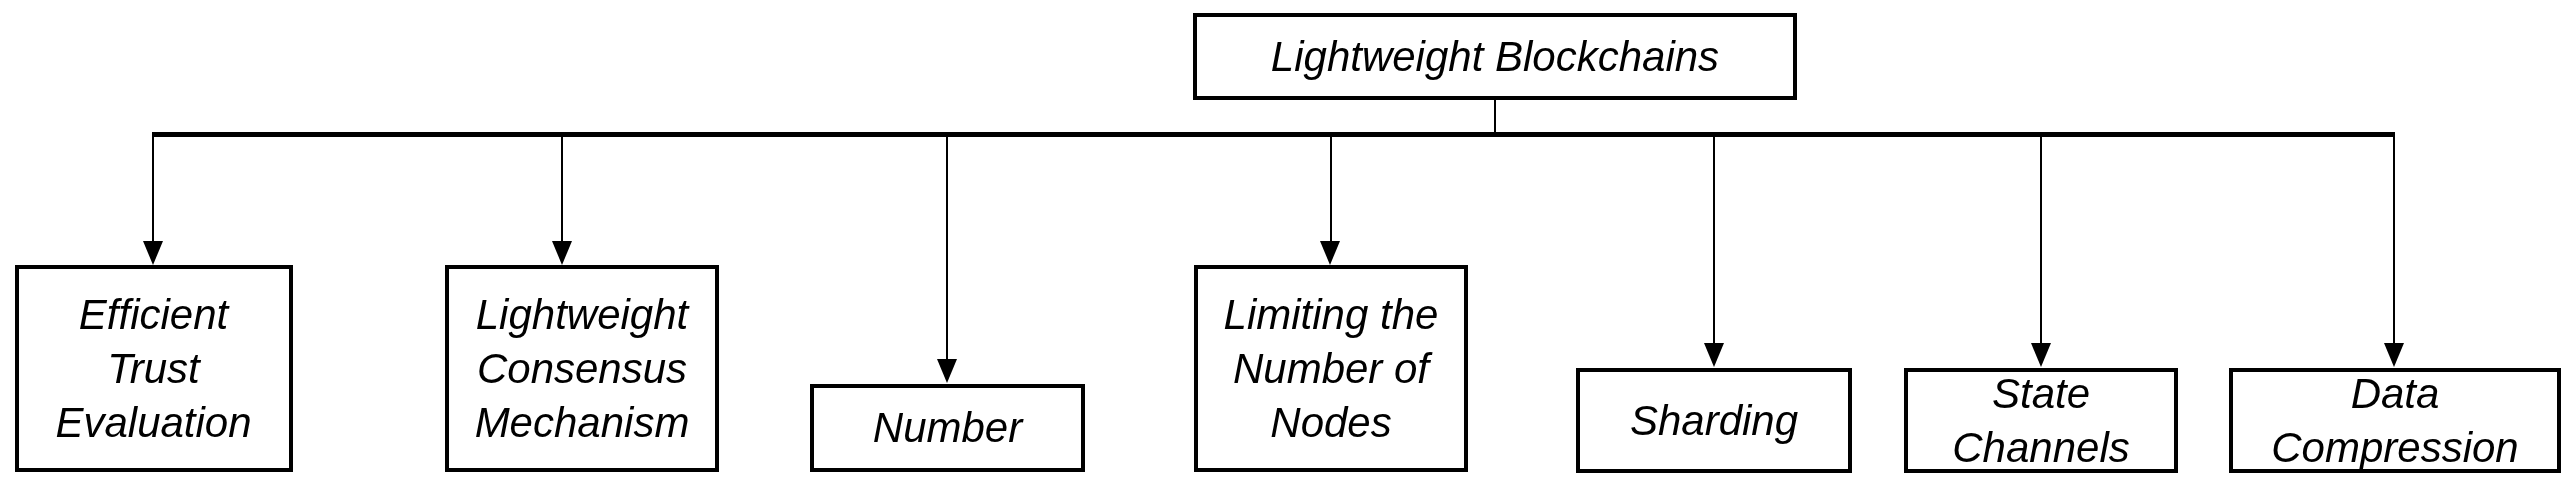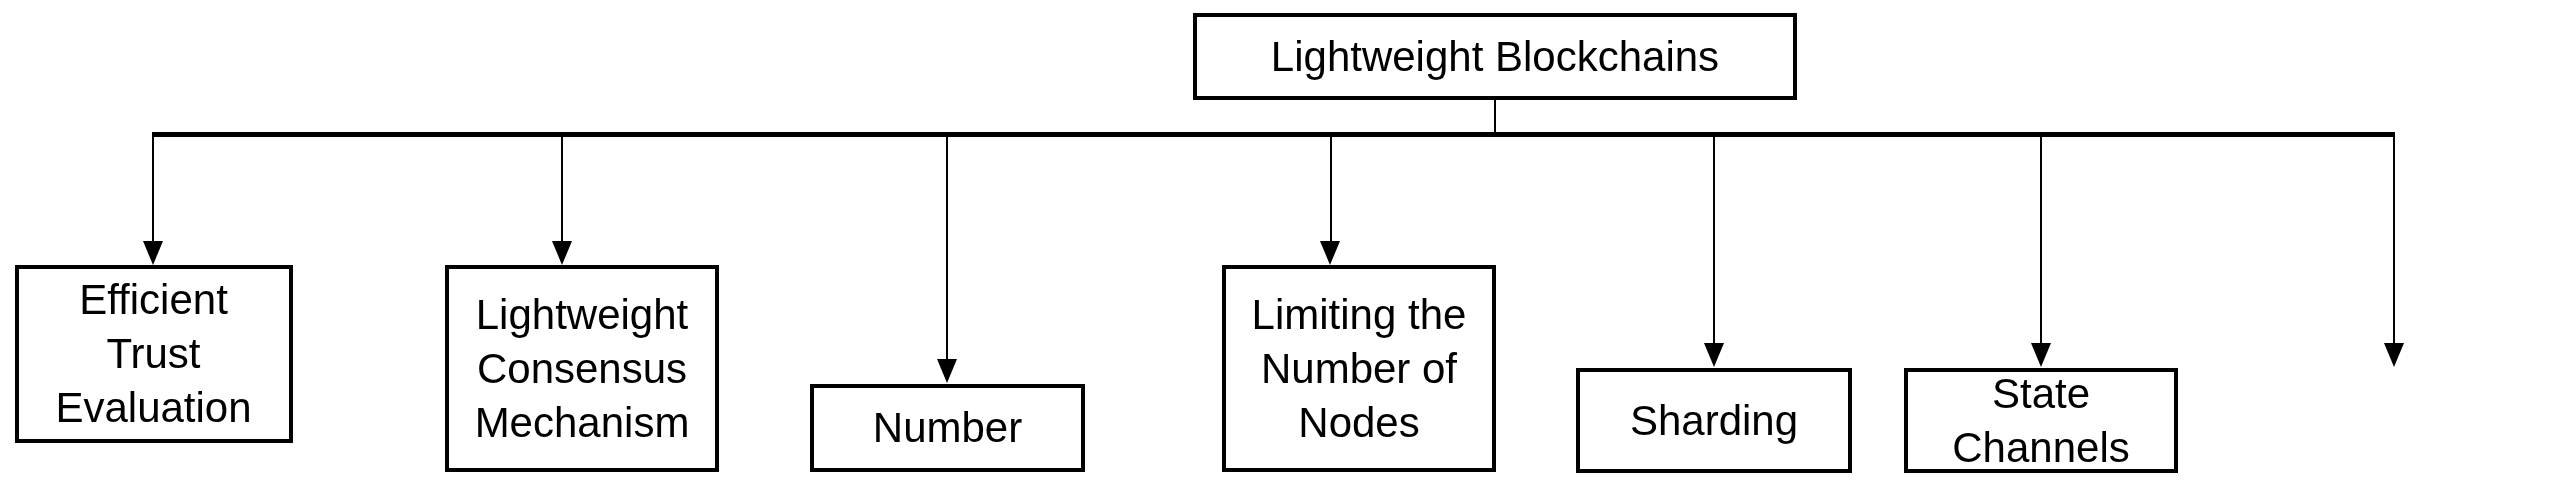--- a/index.html
+++ b/index.html
@@ -7,43 +7,44 @@
     padding: 0;
     background: #ffffff;
   }
   .canvas {
     position: relative;
     width: 2576px;
     height: 493px;
     background: #ffffff;
     font-family: "Liberation Sans", "DejaVu Sans", sans-serif;
     color: #000000;
+    font-style: italic;
   }
   
   .node {
     position: absolute;
     box-sizing: border-box;
     border: 4.6px solid #000000;
     background: #ffffff;
     display: flex;
     align-items: center;
     justify-content: center;
     text-align: center;
   }
   .node .label {
     font-size: 42px;
     line-height: 54px;
     white-space: pre-line;
     color: #000000;
   }
   #box-root { left: 1193px; top: 13.3px;  width: 604px; height: 87px; }
-  #box-0    { left: 14.5px;   top: 265px; width: 278px;  height: 178px; }
+  #box-0    { left: 14.5px;   top: 265px; width: 278px;  height: 207px; }
   #box-1    { left: 425px;  top: 265px; width: 274px;  height: 207px; margin-left: 20px; }
   #box-2    { left: 810px; top: 384px; width: 275px;  height: 88px; }
-  #box-3    { left: 1194px; top: 265px; width: 274px;  height: 207px; margin-left: 28px; }
+  #box-3    { left: 1194px; top: 265px; width: 274px;  height: 207px; }
   #box-4    { left: 1576px; top: 368px; width: 276px;  height: 105px; }
   #box-5    { left: 1904px; top: 368px; width: 274px;  height: 105px; }
   #box-6    { left: 2229px; top: 368px; width: 332px;  height: 105px; }
 
   
   .line {
     position: absolute;
     background: #000000;
   }
   #stub  { left: 1494px; top: 100px; width: 2.3px;    height: 34px; }
@@ -120,15 +121,19 @@
 Number of
 Nodes</span>
   </div>
   <div class="node" id="box-5">
     <span class="label">State
 Channels</span>
   </div>
   <div class="node" id="box-4">
     <span class="label">Sharding</span>
   </div>
+  <div class="node" id="box-6">
+    <span class="label">Data
+Compression</span>
+  </div>
 
 </div>
 
 
 </body></html>

